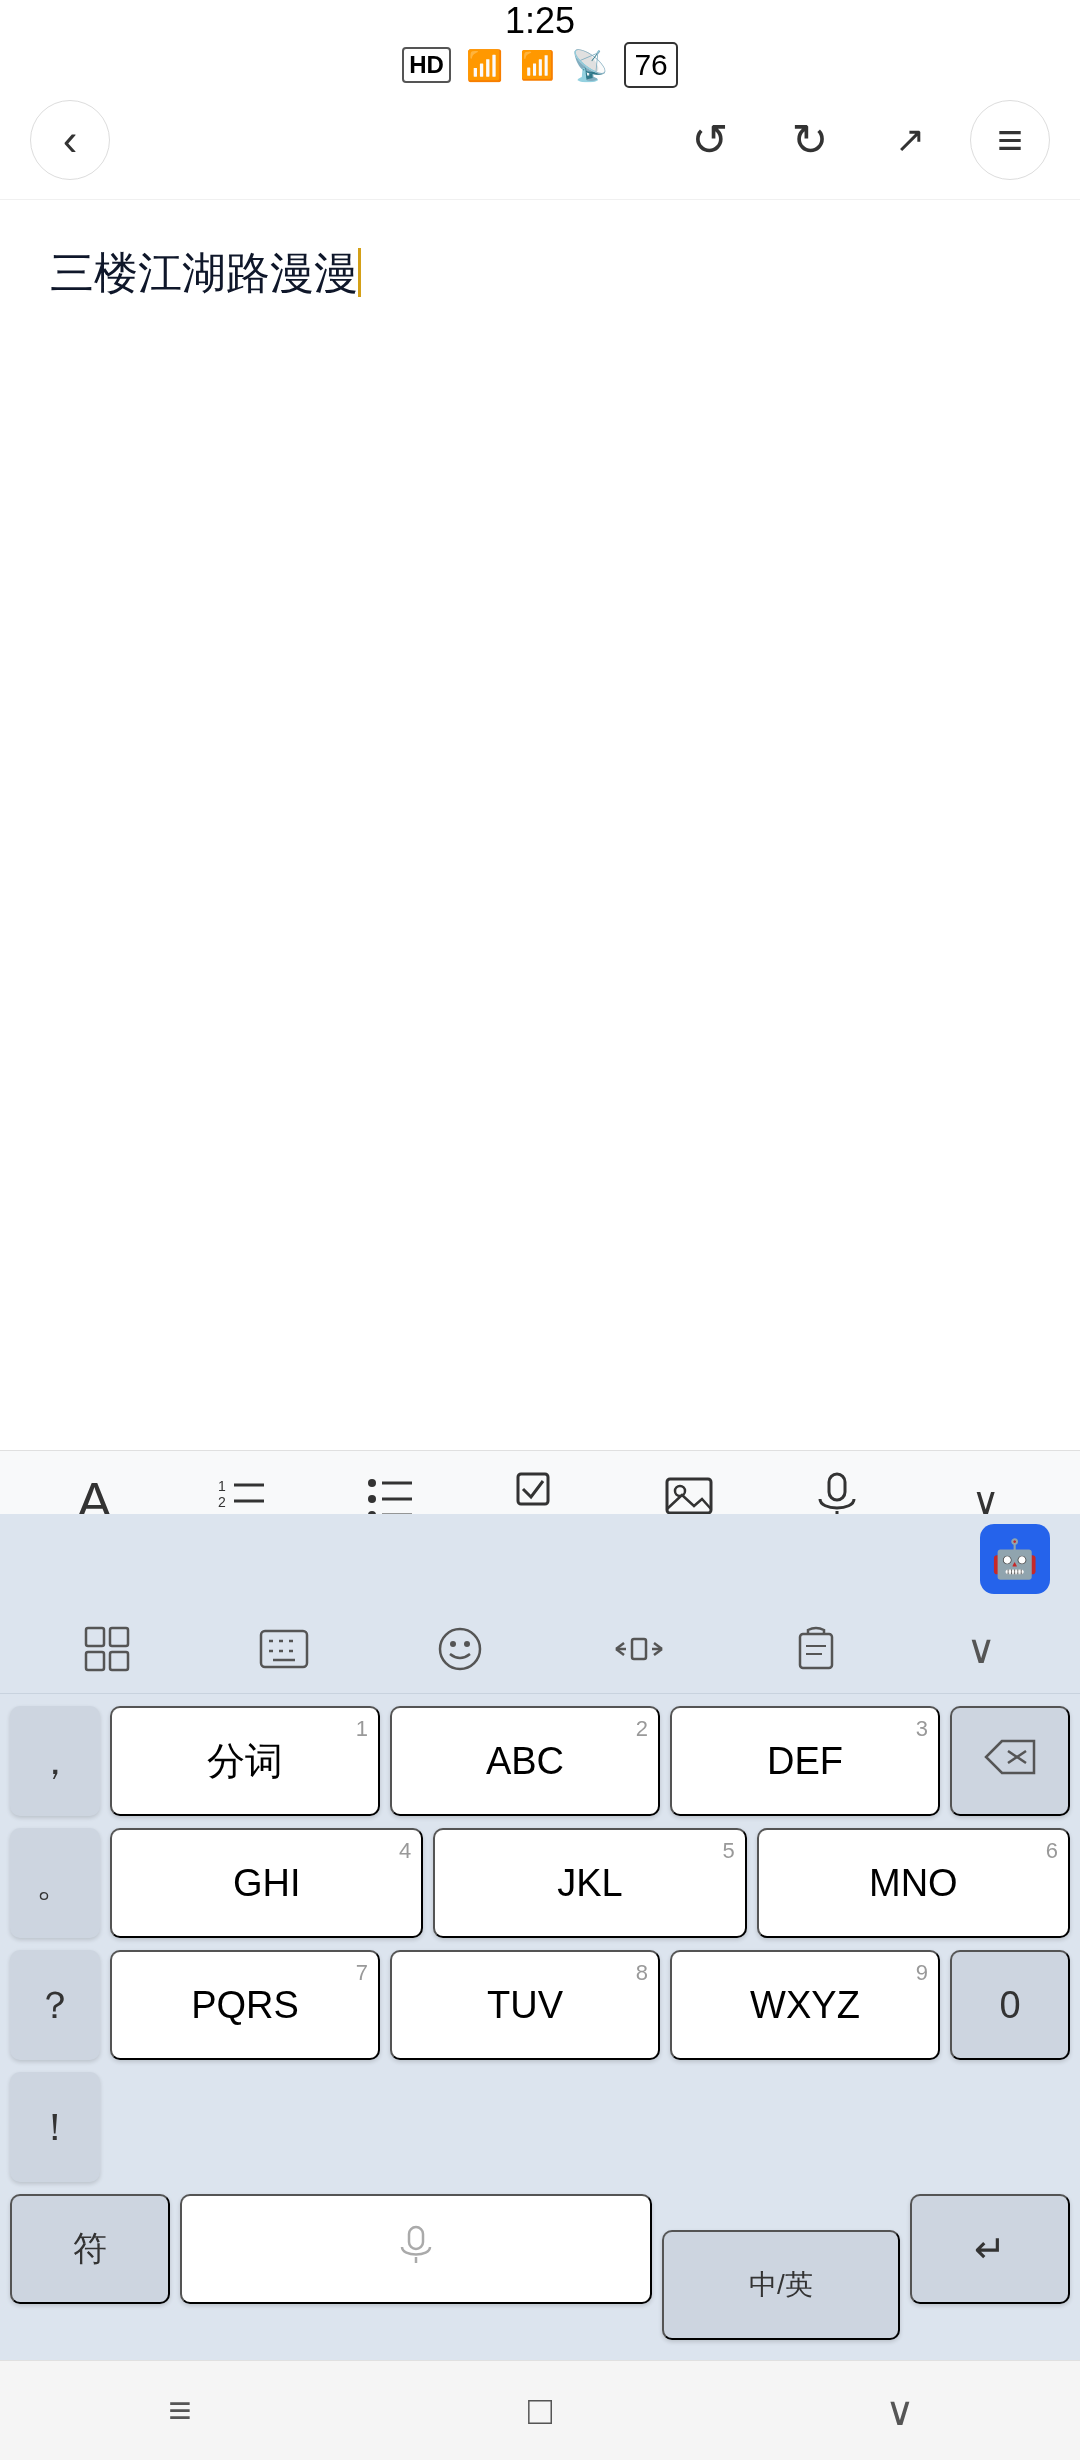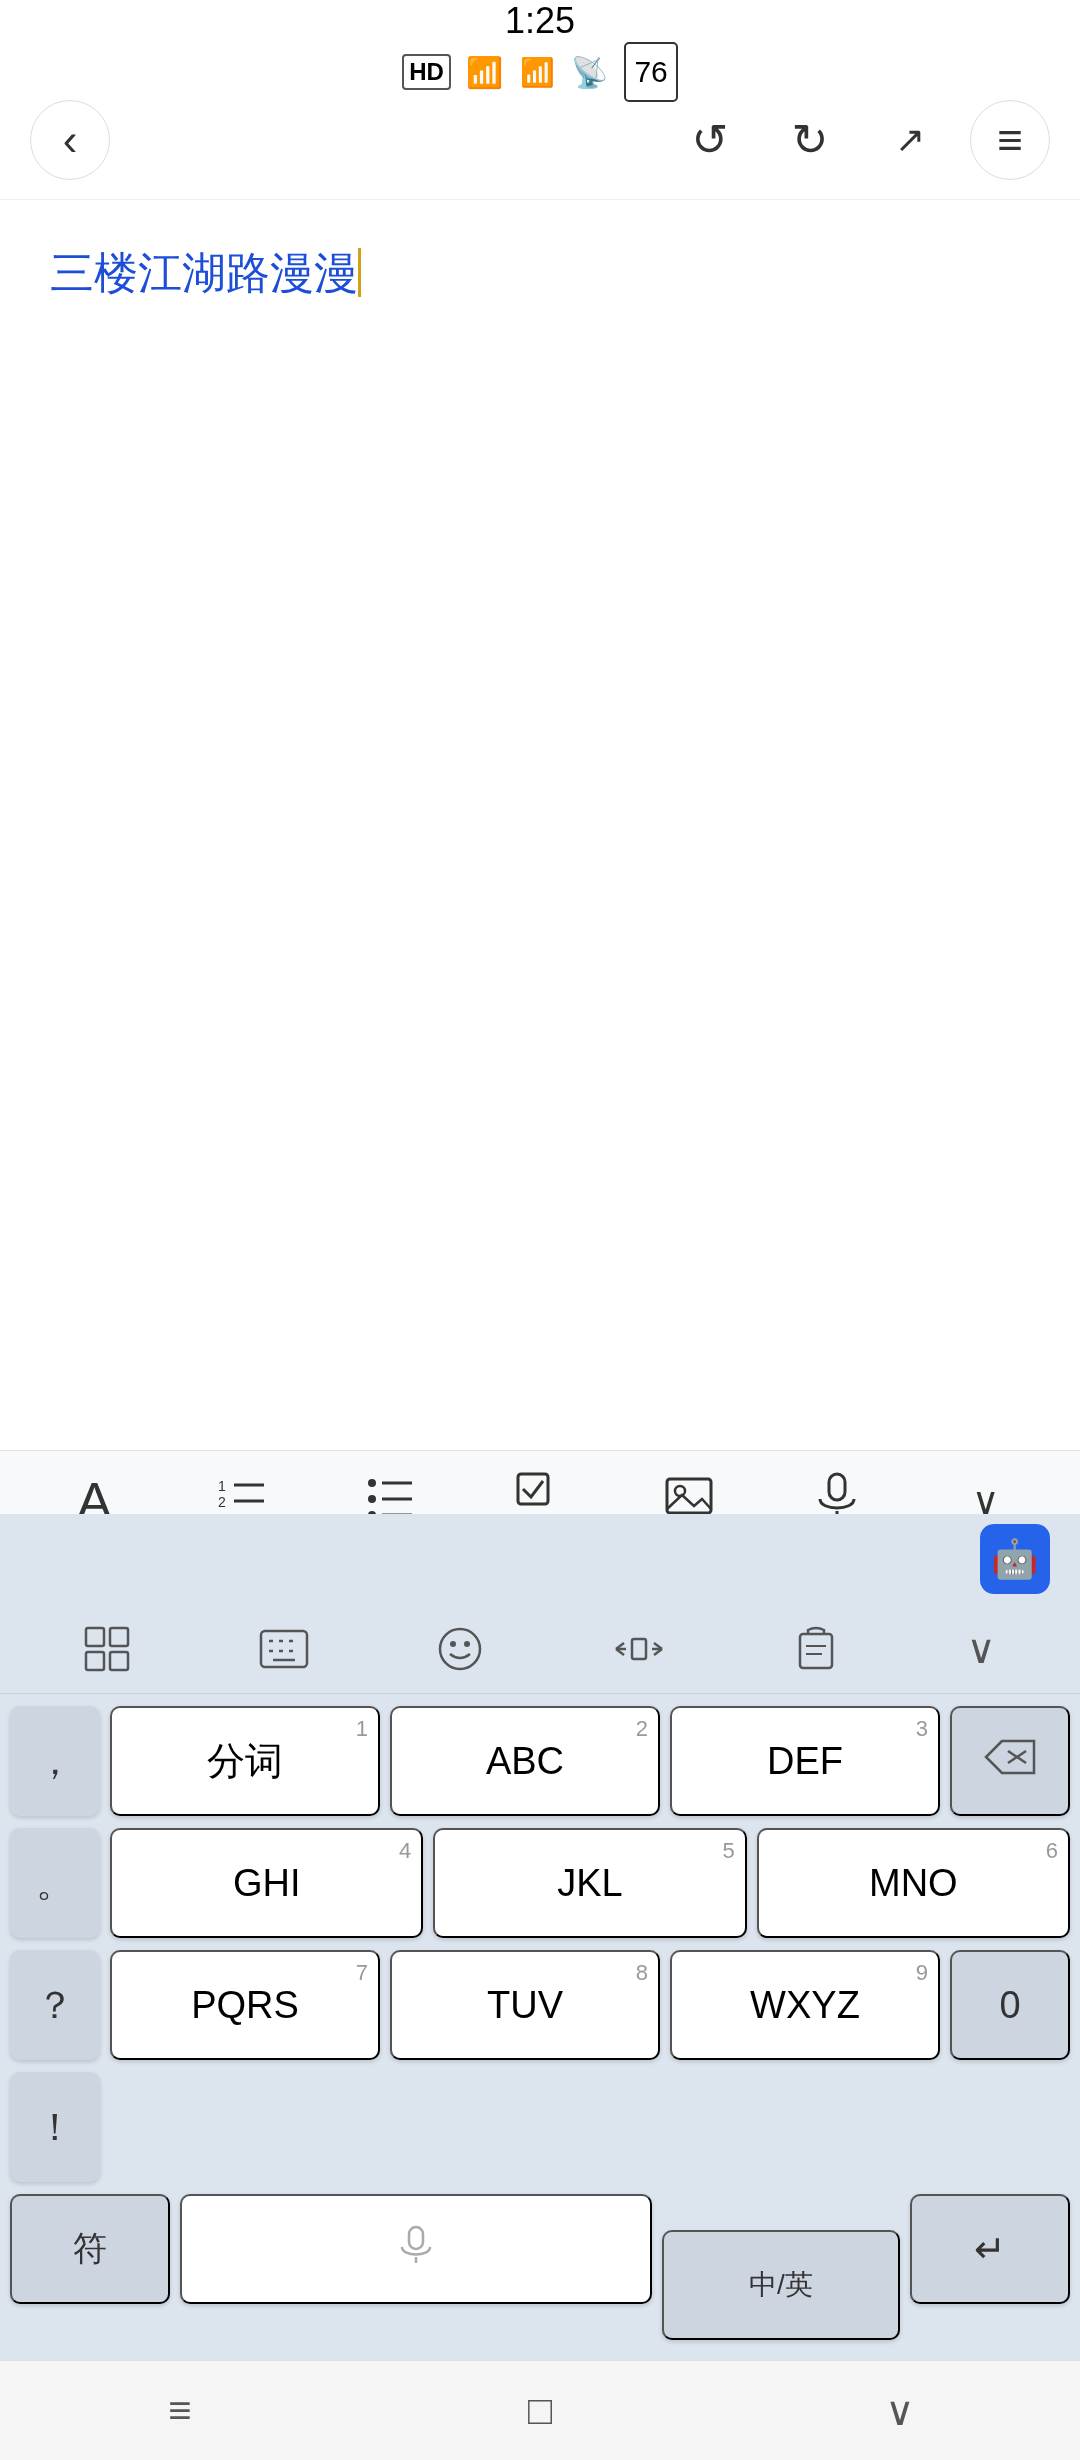--- a/index.html
+++ b/index.html
@@ -73,21 +73,21 @@
     }
 
     
     .editor-area {
       background: #ffffff;
       padding: 40px 50px;
       min-height: 900px;
     }
     .editor-text {
       font-size: 44px;
-      color: #1d4ed8;
+      color: #0f172a;
       line-height: 1.5;
       border-right: 3px solid #d4a017;
     }
 
     
     .format-toolbar {
       position: absolute;
       bottom: 580px;
       left: 0;
       right: 0;
@@ -245,21 +245,21 @@
 </head>
 <body>
 
 <div class="status-bar">
   <div class="status-left">1:25</div>
   <div class="status-right">
     <span style="font-size:24px;font-weight:700;border:2px solid #555;border-radius:4px;padding:2px 5px;">HD</span>
     <span>📶</span>
     <span style="font-size:28px;">📶</span>
     <span>📡</span>
-    <span style="font-size:28px;border:2px solid #333;border-radius:5px;padding:11px 8px;position:relative;display:inline-block;">
+    <span style="font-size:28px;border:2px solid #333;border-radius:5px;padding:4px 8px;position:relative;display:inline-block;">
       <span>76</span>
     </span>
   </div>
 </div>
 
 <div class="toolbar">
   <button class="toolbar-btn border">
     <span>‹</span>
   </button>
   <div class="toolbar-spacer"></div>

